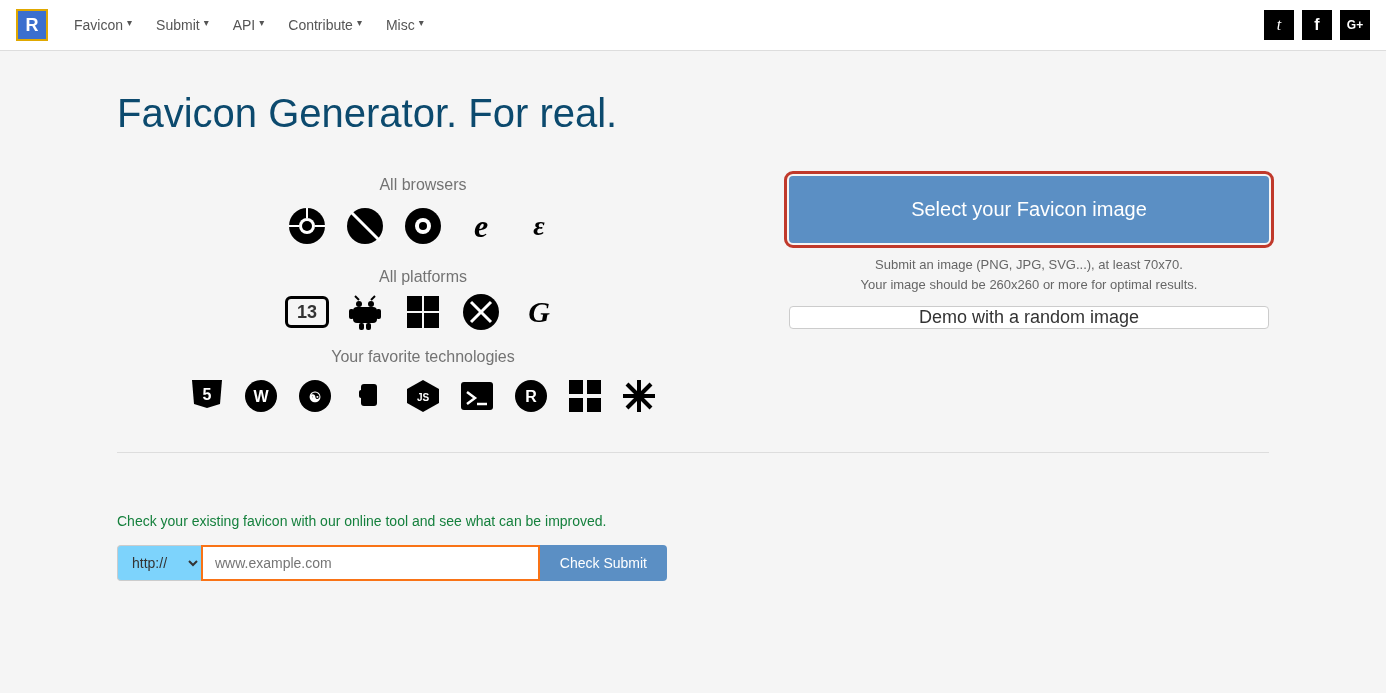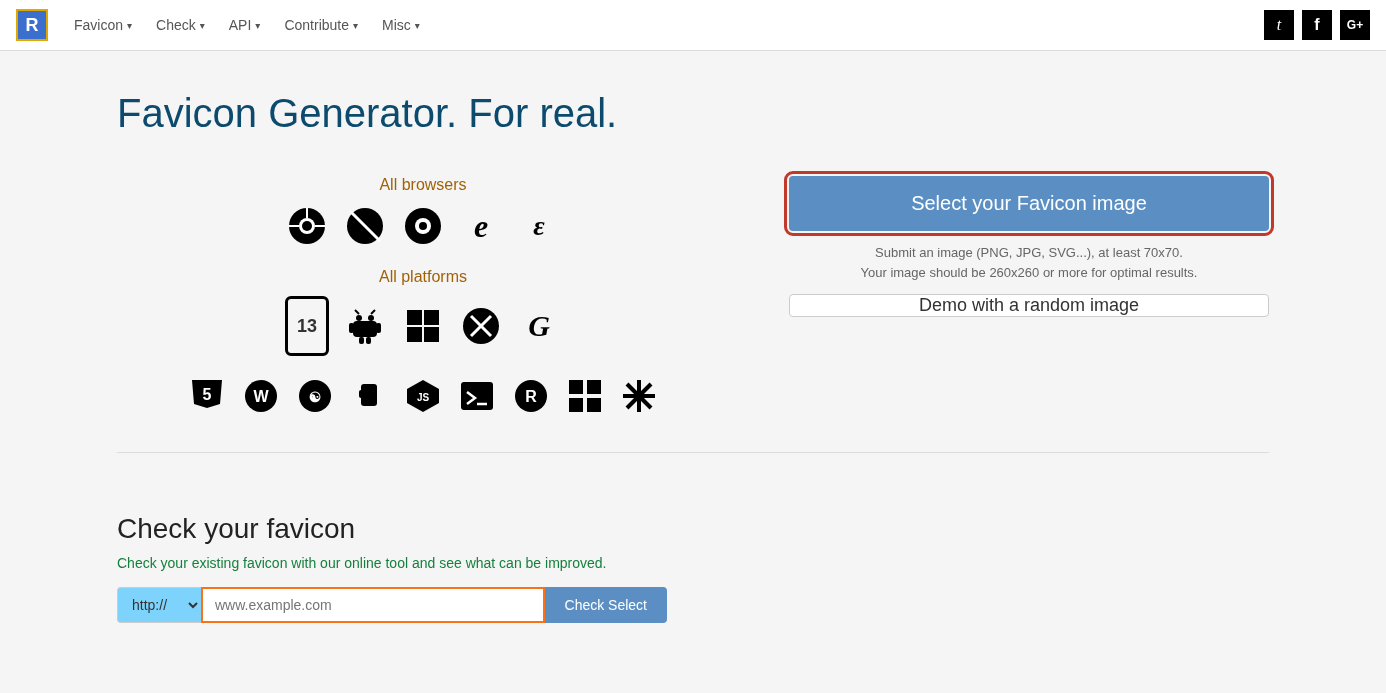--- a/index.html
+++ b/index.html
@@ -24,21 +24,21 @@
       flex-shrink: 0;
     }
     .nav-items {
       display: flex; align-items: center; gap: 4px; flex: 1;
     }
     .nav-item {
       padding: 6px 10px;
       font-size: 14px;
       color: #555;
       cursor: pointer;
-      display: flex; align-items: center; gap: 4px;
+      display: flex; align-items: flex-start; gap: 4px;
       text-decoration: none;
     }
     .nav-dropdown-arrow { font-size: 10px; }
     .nav-social {
       display: flex; align-items: center; gap: 8px;
     }
     .social-icon {
       width: 30px; height: 30px;
       background: #000;
       color: #fff;
@@ -67,21 +67,21 @@
       align-items: flex-start;
     }
 
     
     .left-col {
       flex: 1;
     }
     .browser-section { margin-bottom: 20px; text-align: center; }
     .section-label {
       font-size: 16px;
-      color: #a16207;
+      color: #737373;
       margin-bottom: 10px;
     }
     .icons-row {
       display: flex;
       justify-content: center;
       gap: 14px;
       margin-bottom: 6px;
     }
     .browser-icon {
       width: 44px; height: 44px;
@@ -96,21 +96,21 @@
     
     .right-col {
       width: 480px;
       display: flex;
       flex-direction: column;
       align-items: center;
       gap: 12px;
     }
     .select-favicon-btn {
       width: 100%;
-      padding: 16px;
+      padding: 22px;
       background: #5b8fc4;
       color: #fff;
       font-size: 20px;
       border: none;
       border-radius: 4px;
       cursor: pointer;
       outline: 3px solid #c0392b;
       outline-offset: 2px;
     }
     .image-hint {
@@ -180,21 +180,21 @@
       border-radius: 0 4px 4px 0;
     }
 
     
     .tech-icon {
       width: 40px; height: 40px;
       display: flex; align-items: center; justify-content: center;
       font-size: 22px; font-weight: bold;
     }
     .platform-icon {
-      width: 44px; height: 60px;
+      width: 44px; height: 32px;
       display: flex; align-items: center; justify-content: center;
       font-size: 26px; font-weight: bold; text-align: right;
     }
 
     .divider-line {
       width: 100%;
       height: 1px;
       background: #ddd;
       margin: 30px 0 0;
     }
@@ -205,21 +205,21 @@
 <nav>
   <div class="nav-logo">
     <span>R</span>
   </div>
   <div class="nav-items">
     <a class="nav-item">
       <span>Favicon</span>
       <span class="nav-dropdown-arrow">▾</span>
     </a>
     <a class="nav-item">
-      <span>Check</span>
+      <span>Submit</span>
       <span class="nav-dropdown-arrow">▾</span>
     </a>
     <a class="nav-item">
       <span>API</span>
       <span class="nav-dropdown-arrow">▾</span>
     </a>
     <a class="nav-item">
       <span>Contribute</span>
       <span class="nav-dropdown-arrow">▾</span>
     </a>
@@ -313,20 +313,21 @@
               <line x1="10" y1="10" x2="30" y2="30" stroke="#fff" stroke-width="3"></line>
               <line x1="30" y1="10" x2="10" y2="30" stroke="#fff" stroke-width="3"></line>
             </svg>
           </div>
 
           <div class="platform-icon" style="font-size: 30px; font-weight: bold; font-style: italic; font-family: serif; color: #000;">G</div>
         </div>
       </div>
 
       <div class="tech-section">
+        <div class="section-label">Your favorite technologies</div>
         <div class="icons-row">
 
           <div class="tech-icon">
             <svg width="36" height="36" viewBox="0 0 36 36">
               <path d="M3 2 l2 24 13 4 13-4 2-24z" fill="#000"></path>
               <text x="18" y="22" text-anchor="middle" fill="#fff" font-size="16" font-weight="bold" font-family="Arial">5</text>
             </svg>
           </div>
 
           <div class="tech-icon">
@@ -401,23 +402,22 @@
       </div>
       <button class="demo-btn">Demo with a random image</button>
     </div>
 
   </div>
 
   <div class="divider-line"></div>
 </div>
 
 <div class="check-section">
-  <h2 class="check-title">Check your favicon</h2>
   <p class="check-desc">Check your existing favicon with our online tool and see what can be improved.</p>
   <div class="check-form">
     <select class="protocol-select">
       <option>http://</option>
       <option>https://</option>
     </select>
     <input type="text" class="url-input" placeholder="www.example.com" style="">
-    <button class="check-btn">Check Select</button>
+    <button class="check-btn">Check Submit</button>
   </div>
 </div>
 
 </body></html>

